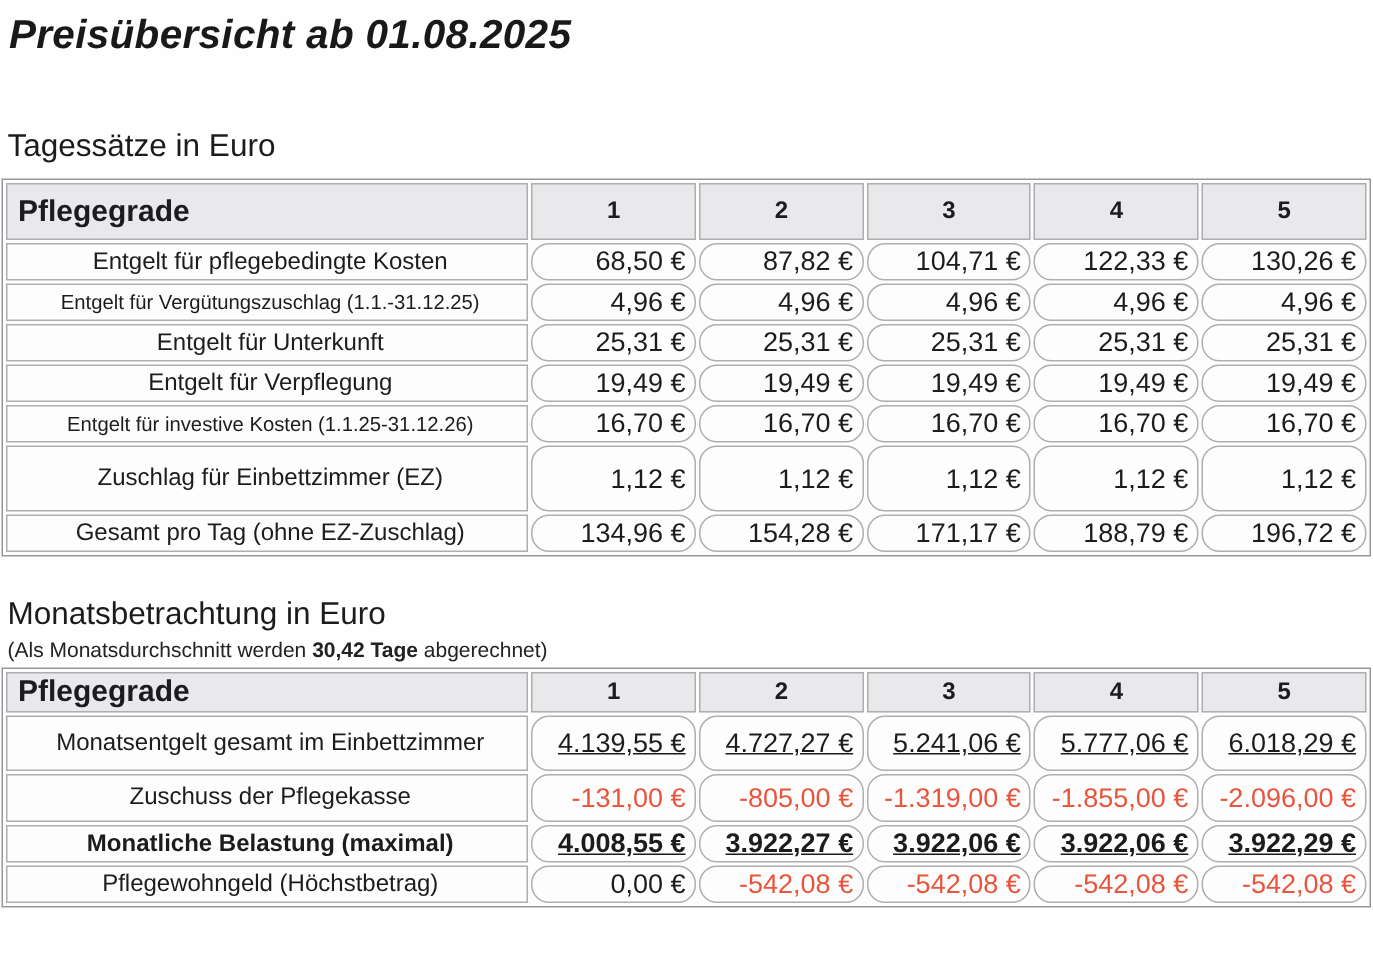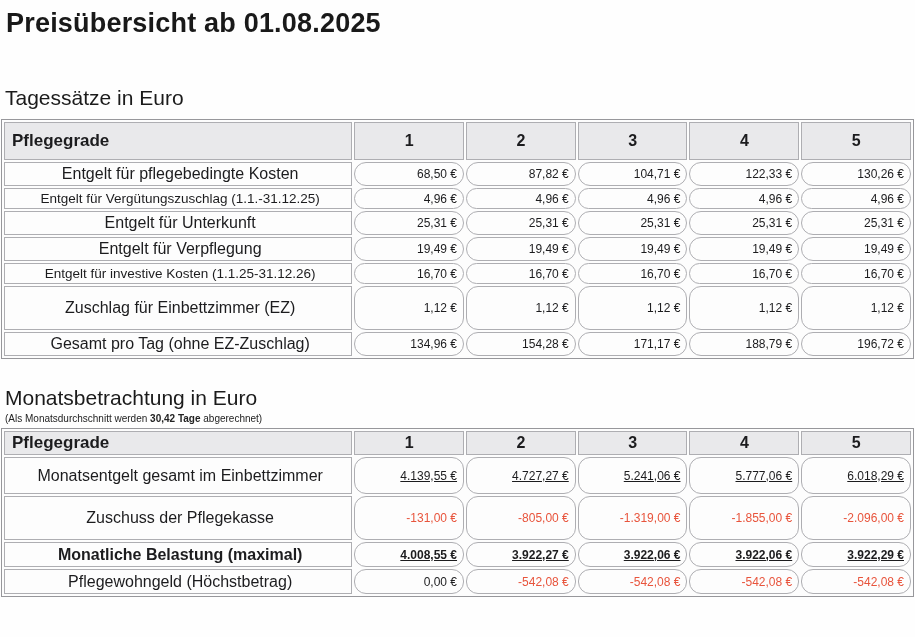--- a/index.html
+++ b/index.html
@@ -3,69 +3,69 @@
 <meta charset="utf-8">
 <style>
   html,body{margin:0;padding:0;}
   body{
     width:915px;height:637px;overflow:hidden;
     background:#fefefe;color:#1c1c1e;
     font-family:"Liberation Sans","DejaVu Sans",sans-serif;
   }
   .page{width:915px;height:637px;position:relative;}
   h1.title{
-    font-size:27px;font-weight:bold;margin:8px 0 0 6px;letter-spacing:.2px;color:#191919;
+    font-size:27px;font-weight:bold;margin:8px 0 0 6px;letter-spacing:.2px;color:#191919;font-style:italic;
   }
   h2.section{
     font-size:21px;font-weight:normal;margin:0 0 0 5px;color:#1b1b1b;
   }
   h2.daily-h{margin-top:47px;}
   h2.monthly-h{margin-top:27px;}
   .subtitle{
-    font-size:10px;margin:3px 0 4px 5px;color:#222;
+    font-size:14px;margin:3px 0 4px 5px;color:#222;
   }
   table.price-table{
     width:913px;margin:9px 0 0 1px;
     border-collapse:separate;border-spacing:2px;
     background:#fdfdfd;
     border:1px solid var(--border,#97979b);
     table-layout:fixed;
   }
   table.t2{margin-top:3px;}
   th,td{
     border:1px solid var(--border_inner,#aeaeb2);
     overflow:hidden;white-space:nowrap;
   }
   th{
     background:var(--header_bg,#e9e9eb);
     font-size:16px;font-weight:bold;text-align:center;
   }
   th.lbl{
-    text-align:left;padding-left:7px;font-size:17px;
+    text-align:left;padding-left:7px;font-size:20px;
   }
   col.c-lbl{width:346px;}
   col.c-num{width:109px;}
   td.lbl{
     text-align:center;padding:2px 3px 2px 7px;font-size:16px;
   }
   td.lbl.sm{font-size:13.5px;}
   td.num{
-    text-align:right;padding-right:6px;font-size:12px;border-radius:12px;
+    text-align:right;padding-right:6px;font-size:18px;border-radius:12px;
   }
   tr.bold td{font-weight:bold;}
   td.und{text-decoration:underline;}
   td.neg{color:var(--negative,#e8543c);}
   
   tr.t1h{height:38px;}
   tr.t2h{height:24px;}
   tr.r-norm{height:24px;}
   tr.r-tall{height:20px;}
   tr.r-med{height:44px;}
   tr.r-m0{height:37px;}
-  tr.r-m1{height:44px;}
+  tr.r-m1{height:32px;}
   tr.r-m2{height:25px;}
   tr.r-m3{height:25px;}
 </style>
 </head>
 <body>
 
 <div class="page">
 
   <h1 class="title">Preisübersicht ab 01.08.2025</h1>
 

